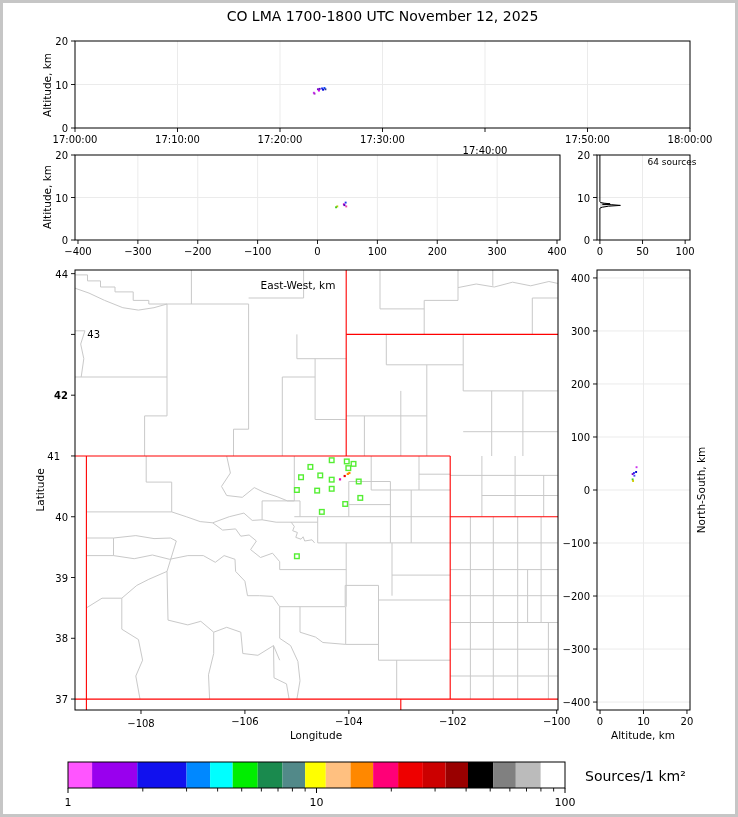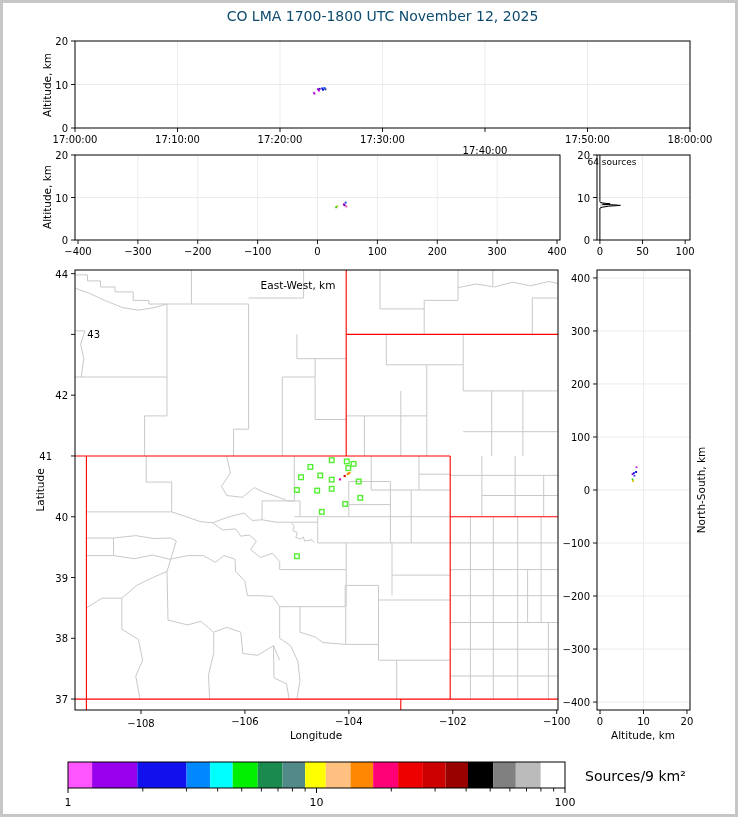--- a/index.html
+++ b/index.html
@@ -8,21 +8,21 @@
   #frame{position:absolute;inset:0;border:3px solid #c6c6c6;pointer-events:none;z-index:50;}
   #plot-svg{position:absolute;left:0;top:0;z-index:1;}
   .tl{position:absolute;font:10px "DejaVu Sans",sans-serif;color:#000;white-space:nowrap;
       transform:translate(-50%,-50%);z-index:10;}
   .tl.r{transform:translate(-100%,-50%);}
   .tl.cb{font-size:11px;}
   .axlabel{position:absolute;font:10.5px "DejaVu Sans",sans-serif;color:#000;
       white-space:nowrap;transform:translate(-50%,-50%);z-index:10;}
   .axlabel.rot{transform:translate(-50%,-50%) rotate(-90deg);}
   .title{position:absolute;left:75px;top:8px;width:615px;text-align:center;
-      font:14px "DejaVu Sans",sans-serif;color:#0c4a6e;z-index:10;}
+      font:14px "DejaVu Sans",sans-serif;color:#000000;z-index:10;}
   .small{font-size:9px;}
   .cblabel{position:absolute;font:14px "DejaVu Sans",sans-serif;color:#000;
       transform:translate(0,-50%);z-index:10;}
 </style>
 </head>
 <body>
 
 <div id="fig">
   <svg id="plot-svg" width="738" height="817">
       <g>
@@ -321,26 +321,26 @@
         <line x1="565" y1="788" x2="565" y2="793" stroke="#000" stroke-width="1"></line>
         <rect x="68" y="762" width="497" height="26" fill="none" stroke="#000" stroke-width="1"></rect>
       </g>
     </svg>
 
   <div class="title">CO LMA 1700-1800 UTC November 12, 2025</div>
 
   <div class="axlabel rot" style="left:47px;top:85px;">Altitude, km</div>
   <div class="axlabel rot" style="left:47px;top:197px;">Altitude, km</div>
   <div class="axlabel" style="left:298px;top:256px;margin-top:29px;">East-West, km</div>
-  <div class="axlabel small" style="left:612px;top:162px;">64 sources</div>
+  <div class="axlabel small" style="left:672px;top:162px;">64 sources</div>
   <div class="axlabel rot" style="left:40px;top:490px;">Latitude</div>
   <div class="axlabel" style="left:316px;top:735px;">Longitude</div>
   <div class="axlabel rot" style="left:701px;top:490px;">North-South, km</div>
   <div class="axlabel" style="left:643px;top:735px;">Altitude, km</div>
-  <div class="cblabel" style="left:585px;top:776px;">Sources/9 km²</div>
+  <div class="cblabel" style="left:585px;top:776px;">Sources/1 km²</div>
 
   <div id="frame"></div>
 <div class="tl" style="left: 75px; top: 139px;">17:00:00</div>
     <div class="tl" style="left: 177.5px; top: 139px;">17:10:00</div>
     <div class="tl" style="left: 280px; top: 139px;">17:20:00</div>
     <div class="tl" style="left: 382.5px; top: 139px;">17:30:00</div>
     <div class="tl" style="left: 485px; top: 139px; margin-top: 11px;">17:40:00</div>
     <div class="tl" style="left: 587.5px; top: 139px;">17:50:00</div>
     <div class="tl" style="left: 690px; top: 139px;">18:00:00</div>
     <div class="tl r" style="left: 68px; top: 128px;">0</div>
@@ -378,20 +378,20 @@
     <div class="tl r" style="left: 590px; top: 702.048px;">−400</div>
     <div class="tl" style="left: 140.994px; top: 723px;">−108</div>
     <div class="tl" style="left: 244.92px; top: 721px;">−106</div>
     <div class="tl" style="left: 348.847px; top: 721px;">−104</div>
     <div class="tl" style="left: 452.774px; top: 721px;">−102</div>
     <div class="tl" style="left: 556.701px; top: 721px;">−100</div>
     <div class="tl r" style="left: 68px; top: 699.061px;">37</div>
     <div class="tl r" style="left: 68px; top: 638.287px;">38</div>
     <div class="tl r" style="left: 68px; top: 577.514px;">39</div>
     <div class="tl r" style="left: 68px; top: 516.74px;">40</div>
-    <div class="tl r" style="left: 52px; top: 455.967px;">41</div>
-    <div class="tl r" style="left: 68px; top: 395.193px;">42</div>
+    <div class="tl r" style="left: 60px; top: 455.967px;">41</div>
+    <div class="tl r" style="left: 68px; top: 395.193px; font-weight: bold;">42</div>
     <div class="tl r" style="left: 68px; top: 334.42px; margin-left: 32px;">43</div>
     <div class="tl r" style="left: 68px; top: 273.646px; text-align: center;">44</div>
     <div class="tl cb" style="left: 68px; top: 802px;">1</div>
     <div class="tl cb" style="left: 316.5px; top: 802px;">10</div>
     <div class="tl cb" style="left: 565px; top: 802px;">100</div>
   </div>
 
 </body></html>

